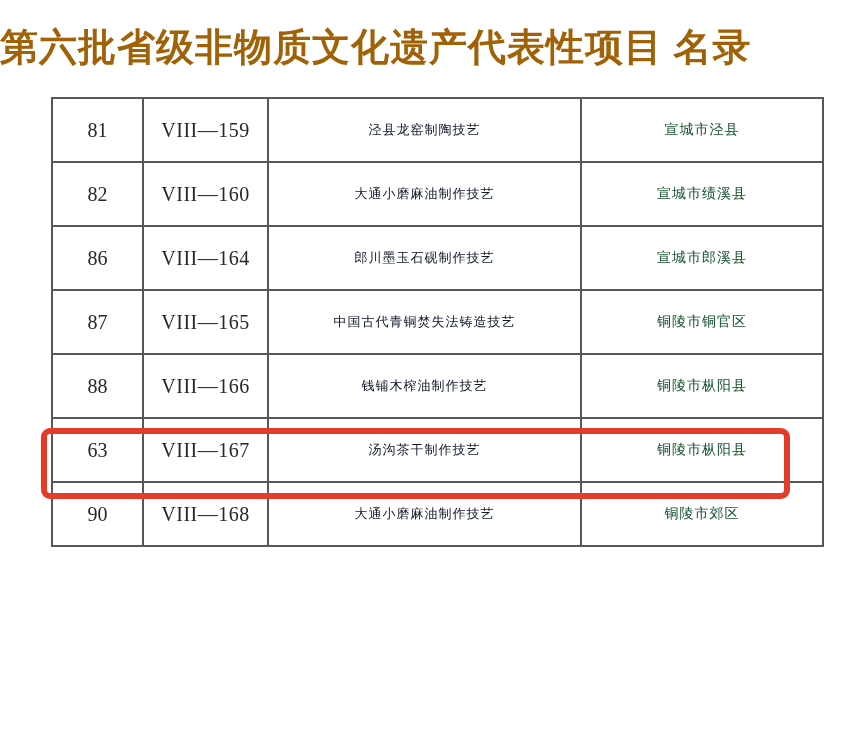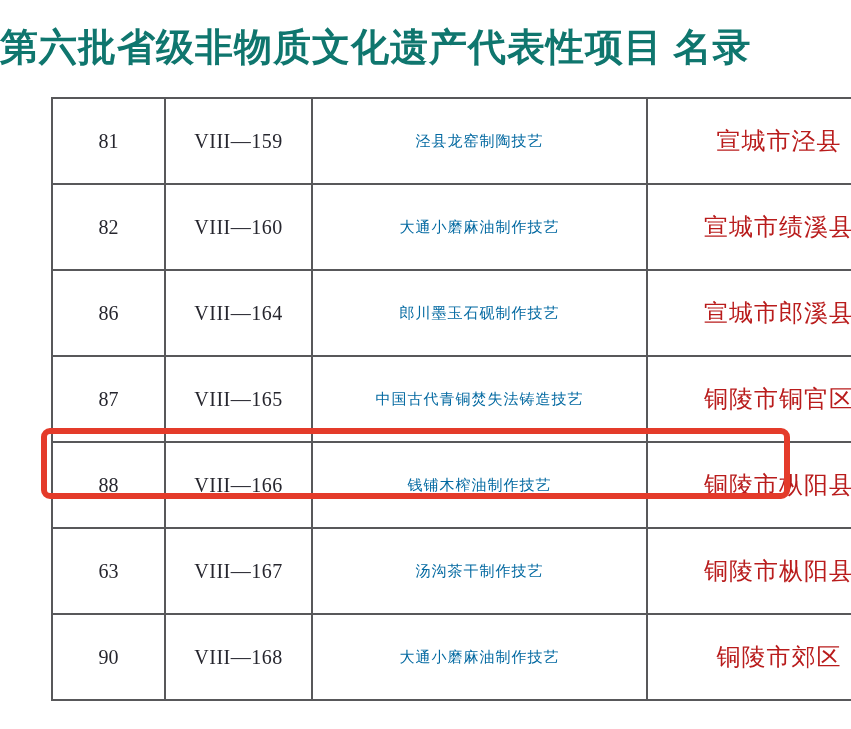--- a/index.html
+++ b/index.html
@@ -17,48 +17,48 @@
   }
   .doc-title {
     position: absolute;
     left: 0;
     top: 22px;
     width: 685px;
     text-align: center;
     font-size: 38px;
     font-weight: bold;
     letter-spacing: 1px;
-    color: #0f766e;
+    color: #a16207;
     white-space: nowrap;
     margin: 0;
   }
   .table-wrap {
     position: absolute;
     left: 51px;
     top: 97px;
     width: 731px;
     height: 560px;
   }
   table.heritage {
     border-collapse: collapse;
     table-layout: fixed;
     width: 731px;
   }
   table.heritage td {
     border: 2px solid #58585a;
     height: 52px;
     text-align: center;
     vertical-align: middle;
-    padding: 16px;
+    padding: 5px;
     overflow: hidden;
   }
   td.col-no   { width: 79px;  font-size: 20px; }
   td.col-code { width: 113px; font-size: 20px; letter-spacing: 0.5px; }
-  td.col-name { width: 301px; font-size: 15px; letter-spacing: 1px; color: #0369a1; }
-  td.col-region { width: 230px; font-size: 24px; letter-spacing: 1px; color: #b91c1c; }
+  td.col-name { width: 301px; font-size: 13px; letter-spacing: 1px; color: #0f172a; }
+  td.col-region { width: 230px; font-size: 14px; letter-spacing: 1px; color: #14532d; }
   .highlight-box {
     position: absolute;
     left: 41px;
     top: 428px;
     width: 737px;
     height: 59px;
     border: 6px solid #e43b2a;
     border-radius: 9px;
     pointer-events: none;
     background: transparent;

